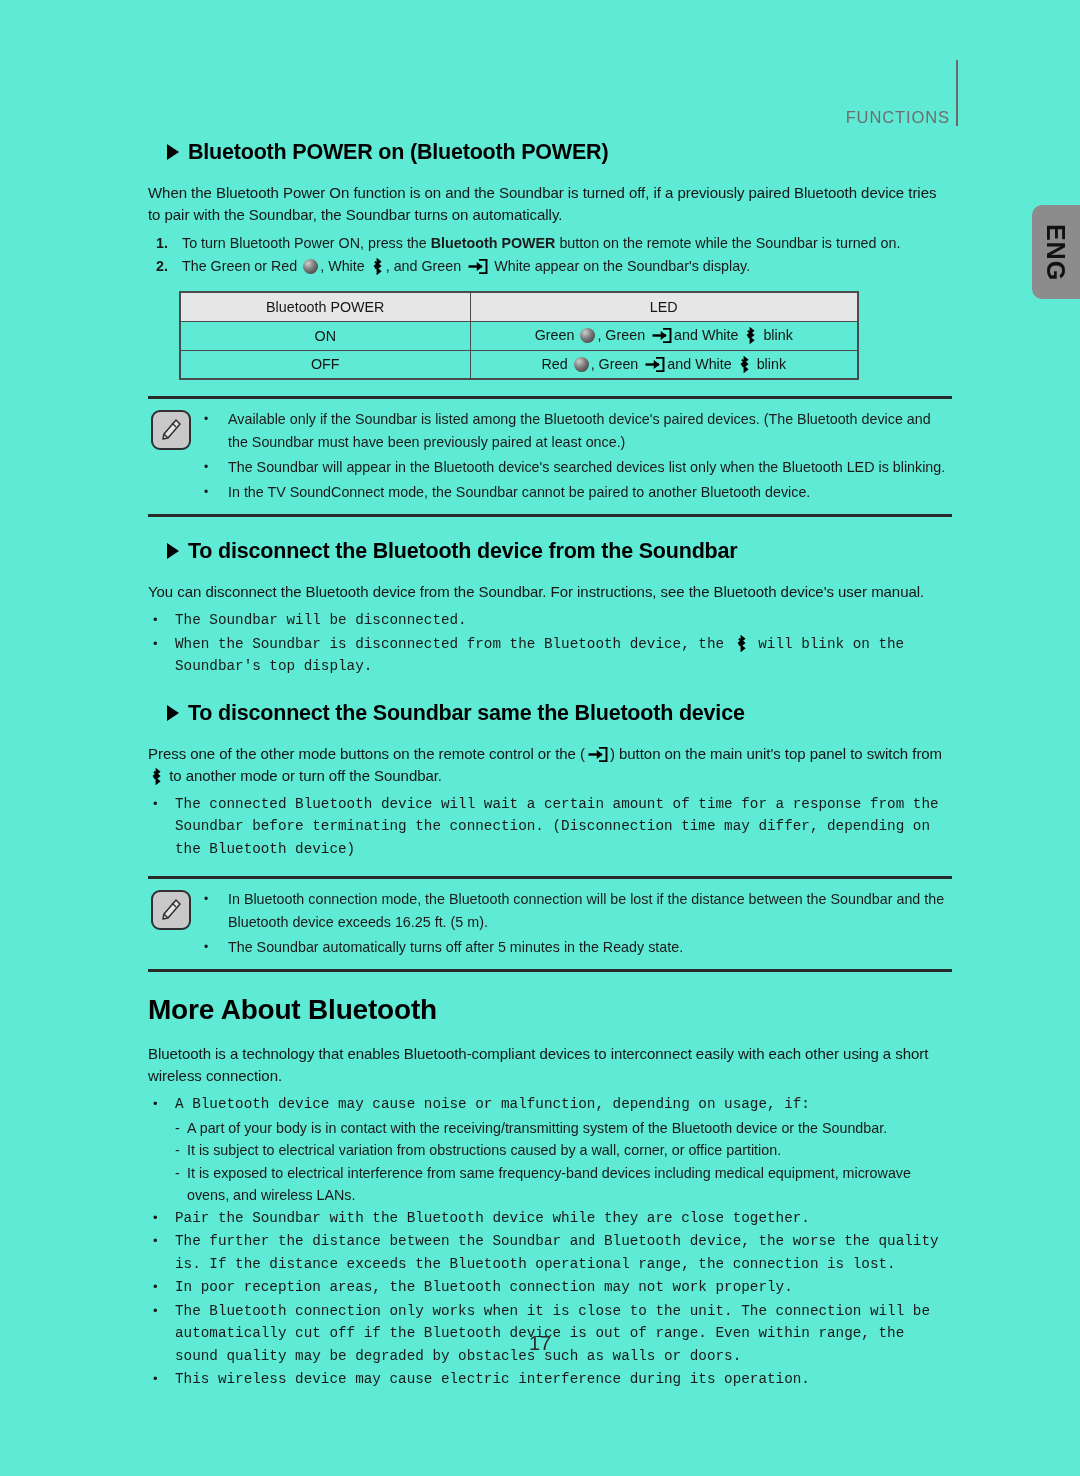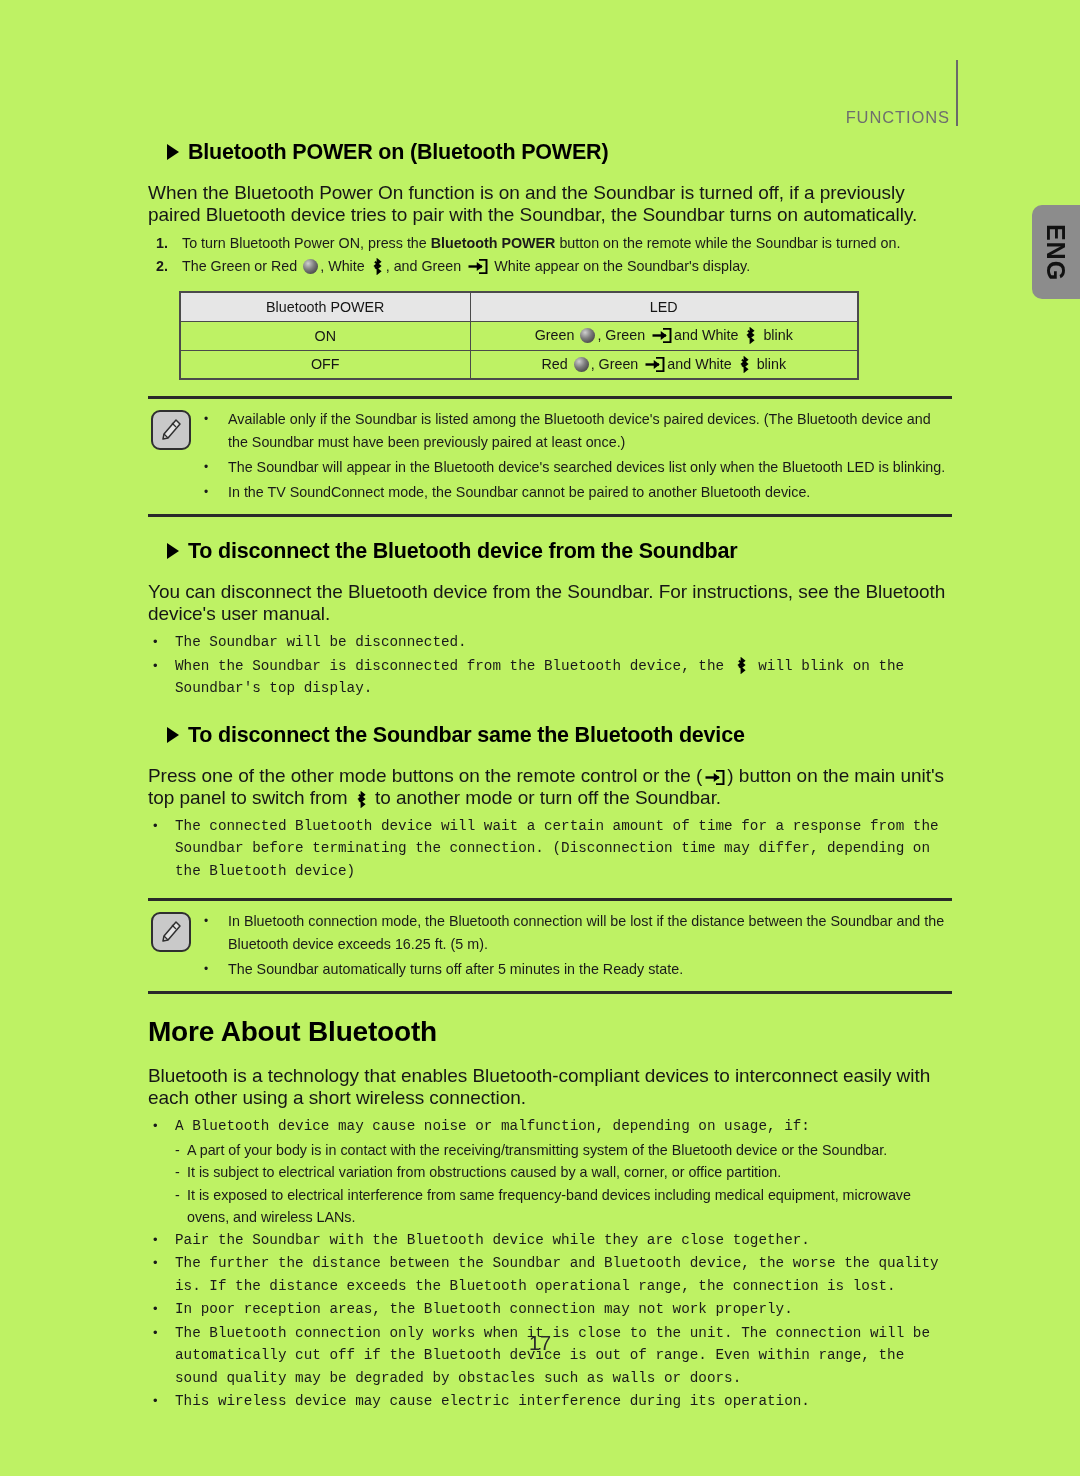--- a/index.html
+++ b/index.html
@@ -14,21 +14,21 @@
     font-family: "Liberation Sans", sans-serif;
     color: #1a1a1a;
     position: relative;
     overflow: hidden;
   }
 
   .page {
     position: relative;
     width: 1080px;
     height: 1476px;
-    background: #bef264;
+    background: #5eead4;
   }
 
   
   .header {
     position: absolute;
     top: 108px;
     right: 130px;
     display: flex;
     align-items: center;
     gap: 14px;
@@ -102,21 +102,21 @@
   }
   h2.plain-head {
     font-size: 28px;
     font-weight: bold;
     color: #000;
     margin: 0 0 12px 0;
     letter-spacing: -0.2px;
   }
 
   p.body {
-    font-size: 19px;
+    font-size: 15px;
     line-height: 22px;
     color: #161616;
     margin: 17px 0 6px 0;
     letter-spacing: -0.05px;
   }
 
   
   ol.num-list { list-style: none; margin: 2px 0 0 0; padding: 0; }
   ol.num-list > li {
     display: flex;

